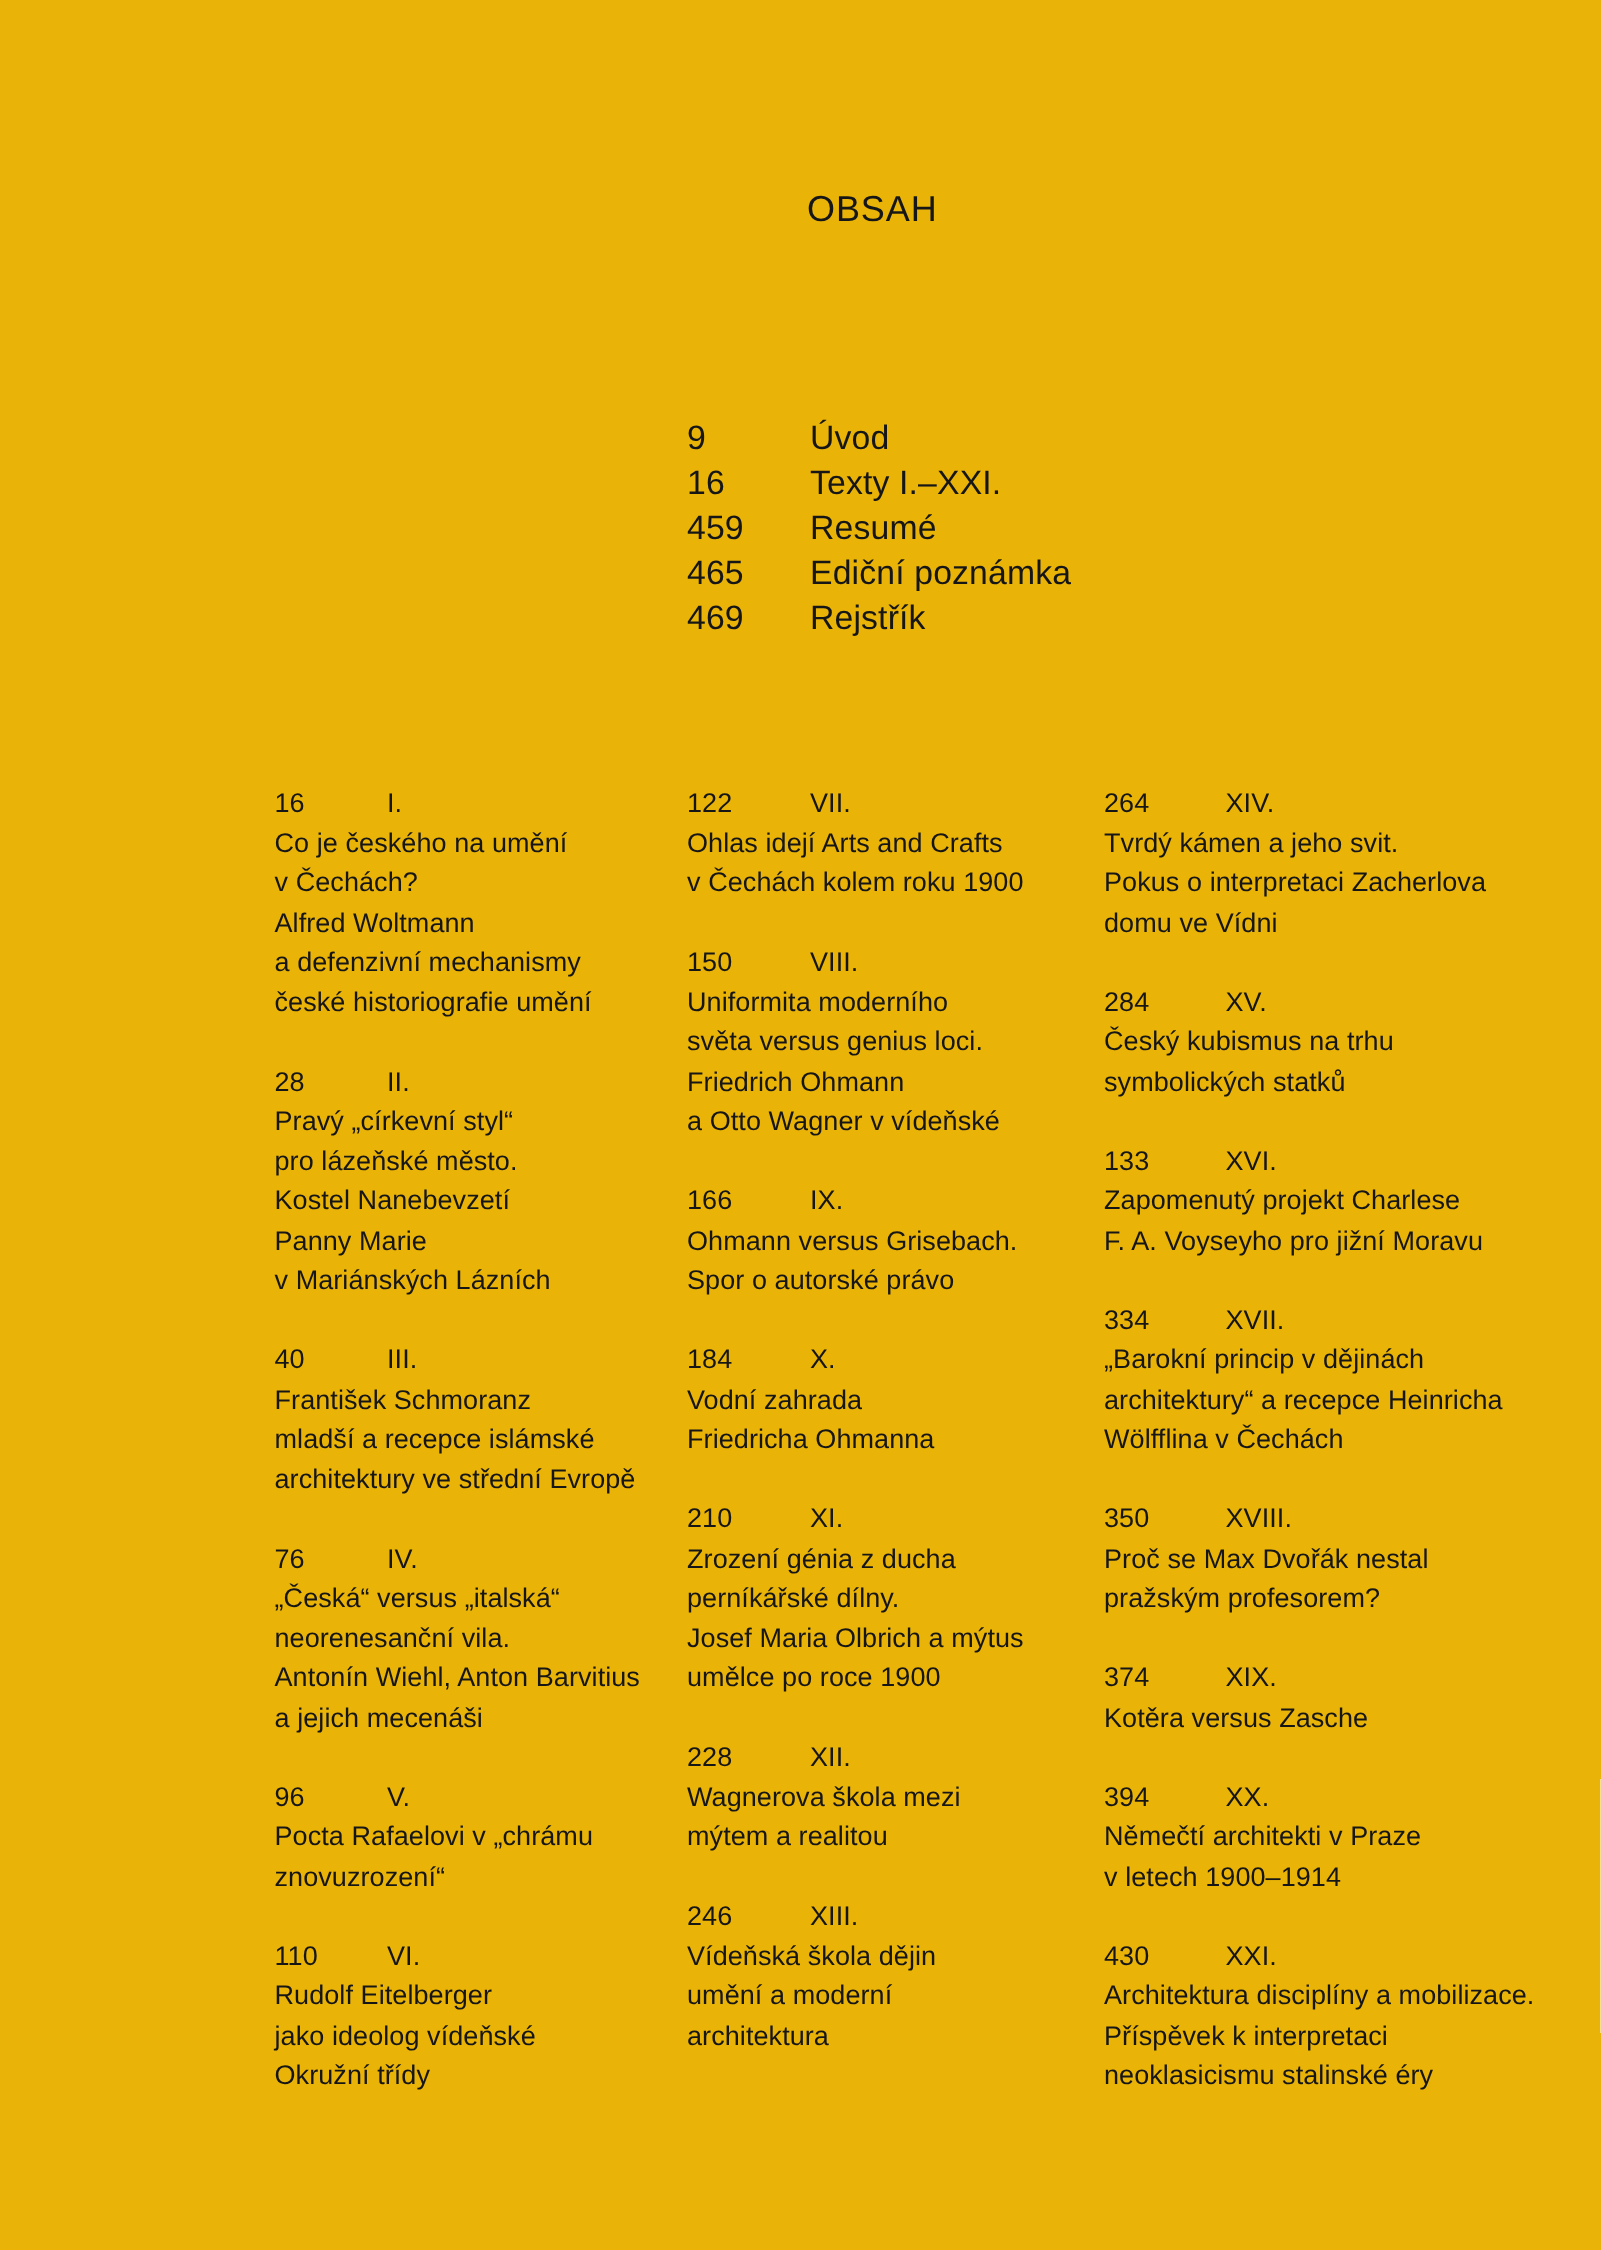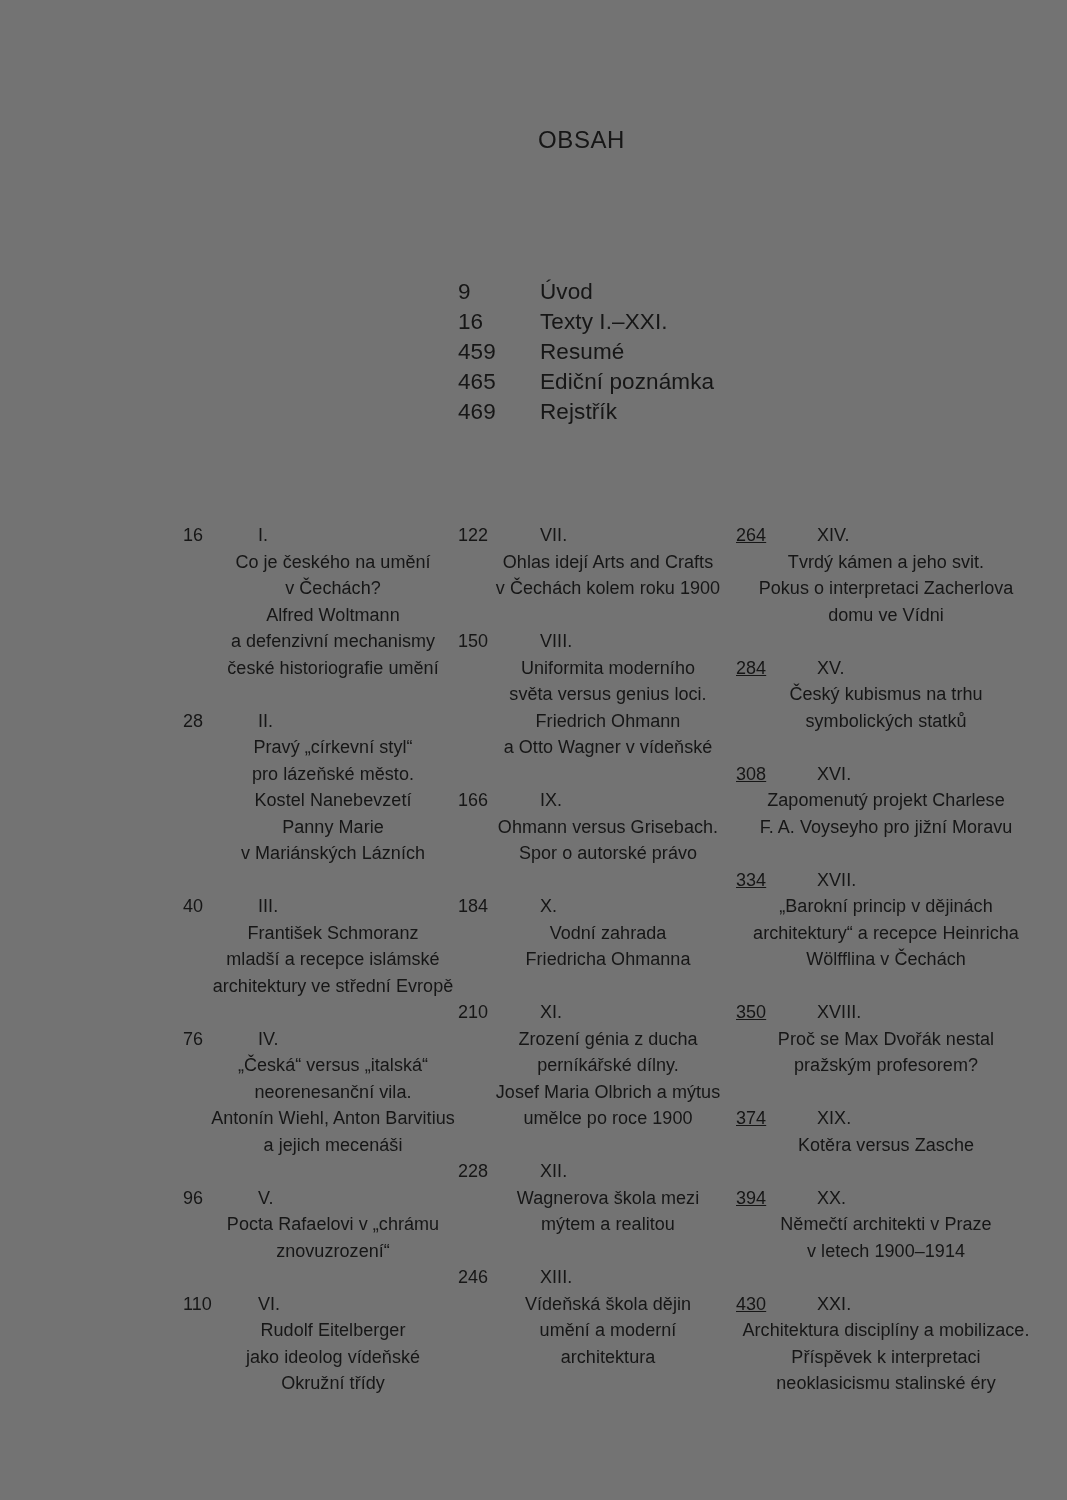--- a/index.html
+++ b/index.html
@@ -4,21 +4,21 @@
 <style>
   html, body {
     margin: 0;
     padding: 0;
     background: #ffffff;
   }
   .page {
     position: relative;
     width: 1067px;
     height: 1500px;
-    background: #737373;
+    background: #eab308;
     overflow: hidden;
     color: #161616;
     font-family: "Liberation Sans", sans-serif;
     font-weight: 400;
   }
   .title {
     position: absolute;
     left: 538px;
     top: 126px;
     margin: 0;
@@ -47,22 +47,22 @@
     letter-spacing: 0.05px;
   }
   .col-1 { left: 183px; }
   .col-2 { left: 458px; }
   .col-3 { left: 736px; }
 
   .block { margin-bottom: 26.5px; }
   .block-head { display: flex; }
   .col-1 .block-head .num { flex: 0 0 75px; }
   .col-2 .block-head .num { flex: 0 0 82px; }
-  .col-3 .block-head .num { flex: 0 0 81px; text-decoration: underline; }
-  .block-line { white-space: nowrap; text-align: center; }
+  .col-3 .block-head .num { flex: 0 0 81px; }
+  .block-line { white-space: nowrap; }
 </style>
 </head>
 <body>
 
 <div class="page">
   <h1 class="title">OBSAH</h1>
   <section class="main-list">
       <div class="main-row">
         <span class="num">9</span>
         <span class="label">Úvod</span>
@@ -220,21 +220,21 @@
       <div class="block">
         <div class="block-head">
           <span class="num">284</span>
           <span class="numeral">XV.</span>
         </div>
         <div class="block-line">Český kubismus na trhu</div>
         <div class="block-line">symbolických statků</div>
       </div>
       <div class="block">
         <div class="block-head">
-          <span class="num">308</span>
+          <span class="num">133</span>
           <span class="numeral">XVI.</span>
         </div>
         <div class="block-line">Zapomenutý projekt Charlese</div>
         <div class="block-line">F. A. Voyseyho pro jižní Moravu</div>
       </div>
       <div class="block">
         <div class="block-head">
           <span class="num">334</span>
           <span class="numeral">XVII.</span>
         </div>

